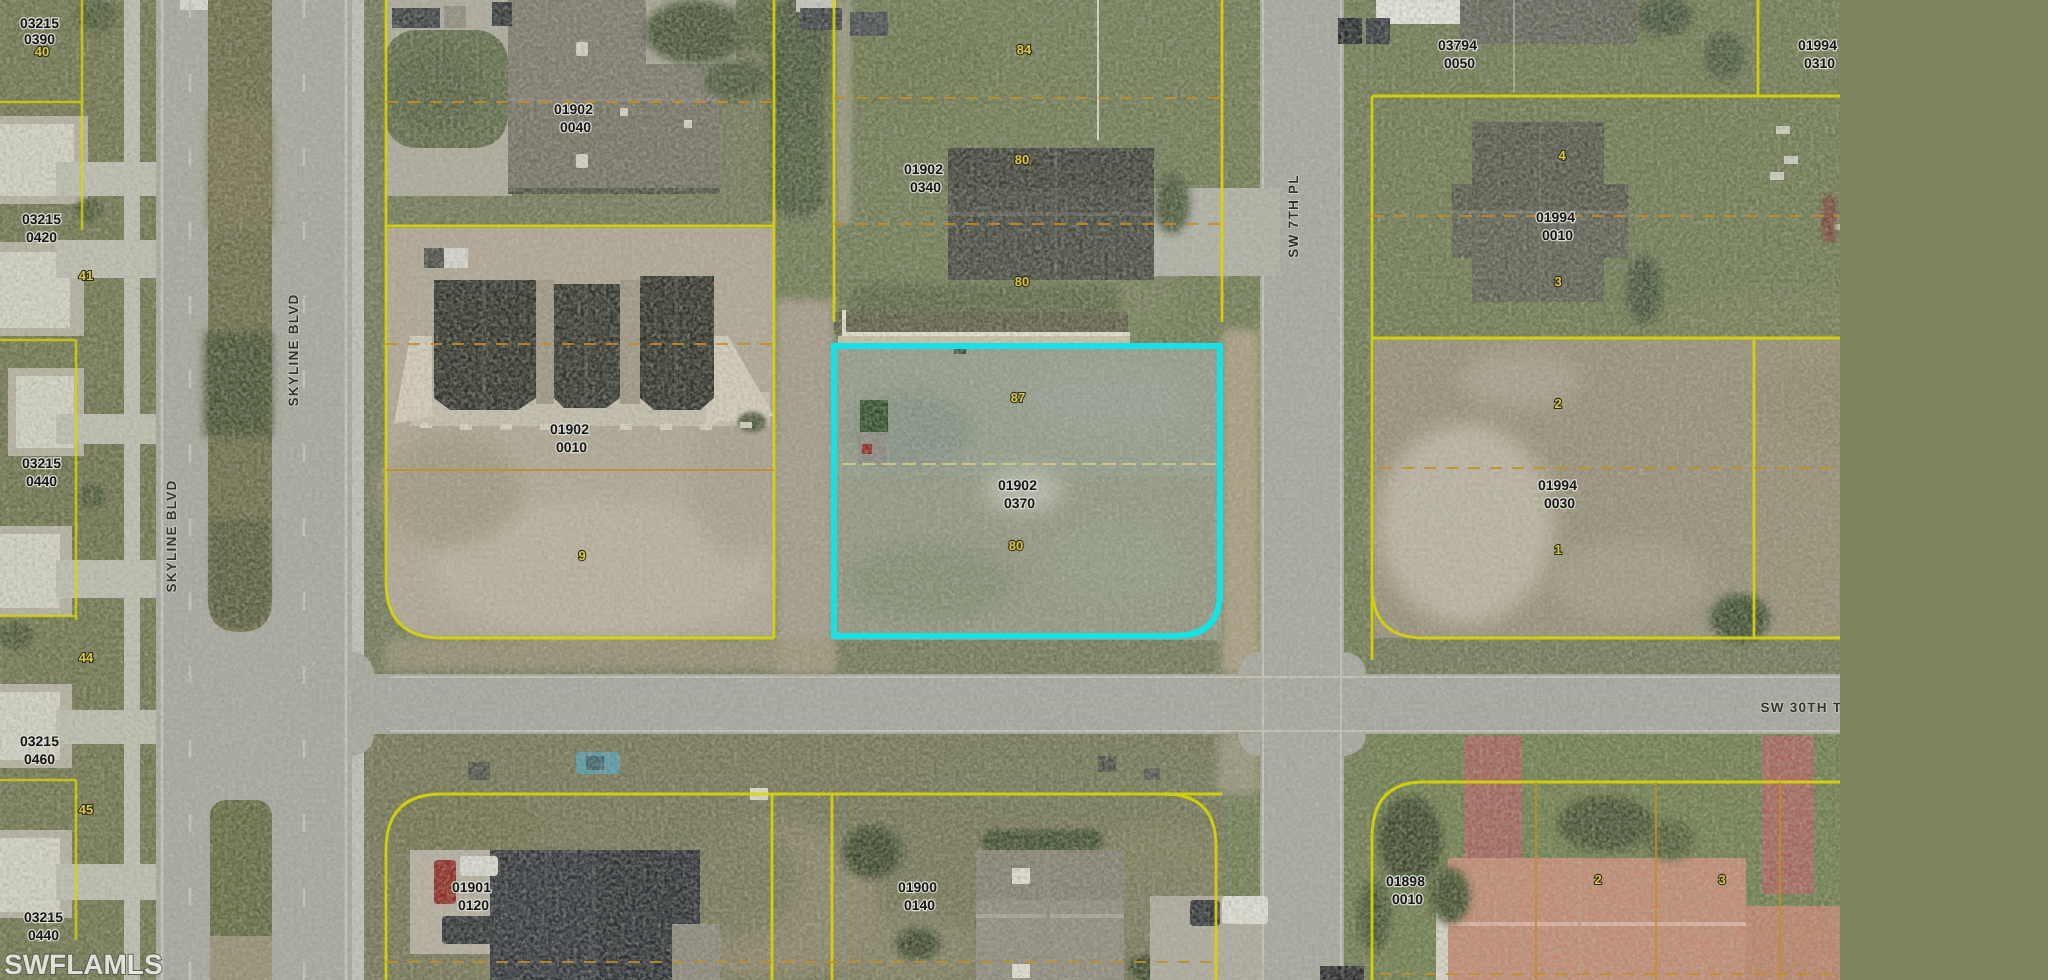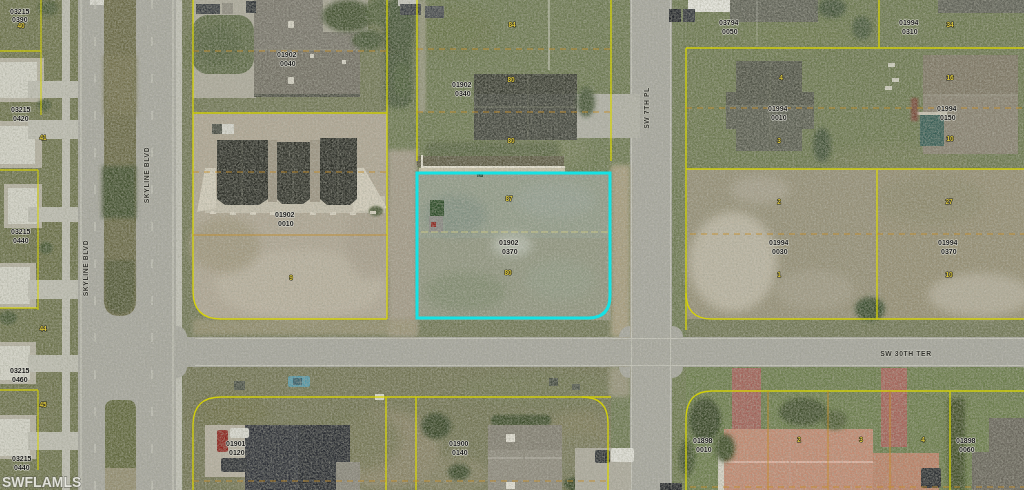--- a/index.html
+++ b/index.html
@@ -1,16 +1,16 @@
 <!DOCTYPE html>
 <html><head>
 <meta charset="utf-8">
 <style>
 html,body{margin:0;padding:0;background:#7d8560;}
-#map{position:relative;width:1024px;height:490px;overflow:hidden;font-family:"Liberation Sans", sans-serif;}
+#map{position:relative;width:920px;height:490px;overflow:hidden;font-family:"Liberation Sans", sans-serif;}
 svg{display:block;}
 </style>
 </head>
 <body>
 
 <div id="map">
 <svg width="1024" height="490" viewBox="0 0 1024 490" xmlns="http://www.w3.org/2000/svg">
 <defs>
 <filter id="noise" x="0" y="0" width="100%" height="100%">
   <feTurbulence type="fractalNoise" baseFrequency="0.55" numOctaves="3" seed="11"></feTurbulence>

